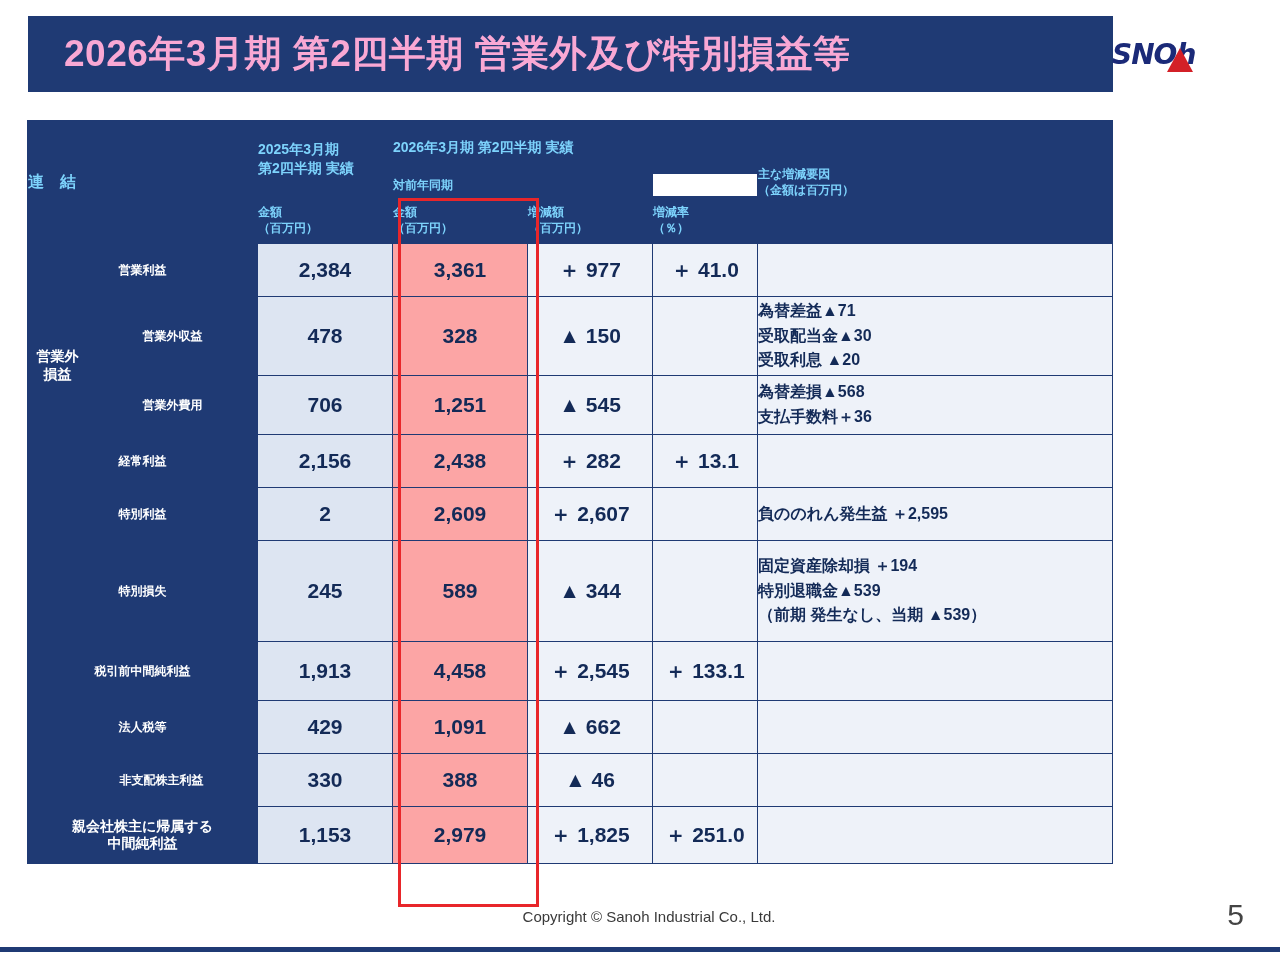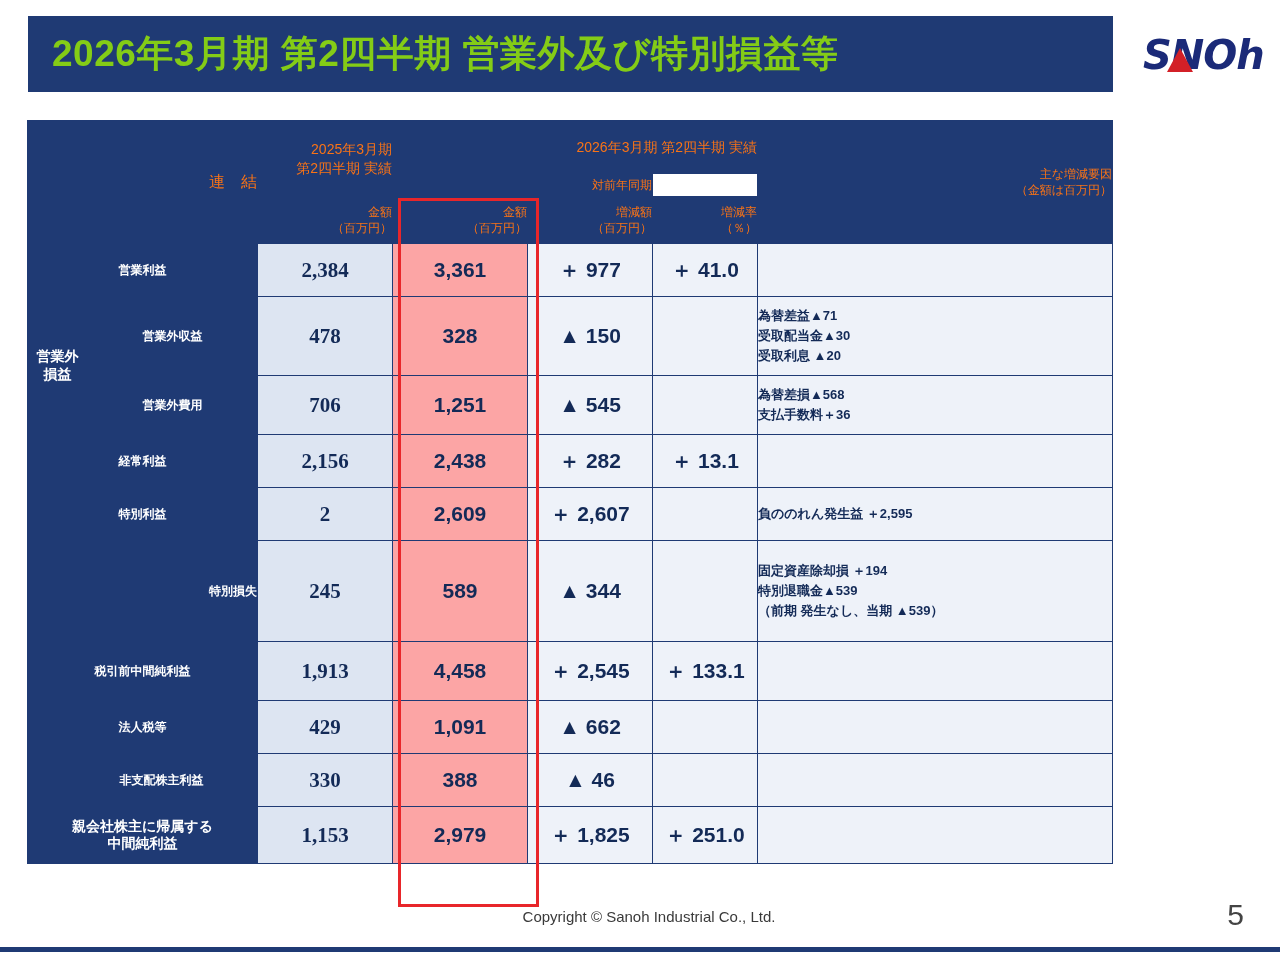--- a/index.html
+++ b/index.html
@@ -21,43 +21,42 @@
     position: absolute;
     left: 28px;
     top: 16px;
     width: 1085px;
     height: 76px;
     background: #1f3a74;
     display: flex;
     align-items: center;
   }
   .slide-title {
-    color: #84cc16;
+    color: #f9a8d4;
     font-size: 37px;
     font-weight: bold;
     letter-spacing: 0.5px;
-    padding-left: 24px;
+    padding-left: 36px;
     white-space: nowrap;
   }
   .logo {
     position: absolute;
     right: 18px;
     top: 26px;
     width: 150px;
     height: 58px;
   }
   .logo-text {
     font-family: "DejaVu Sans", sans-serif;
-    font-size: 40px;
+    font-size: 28px;
     font-weight: bold;
     font-style: italic;
     color: #1b2a78;
     letter-spacing: -1px;
     line-height: 58px;
-    margin-left: 31px;
   }
   .logo-mark {
     position: absolute;
     left: 55px;
     top: 22px;
     width: 0;
     height: 0;
     border-left: 13px solid transparent;
     border-right: 13px solid transparent;
     border-bottom: 24px solid #d32027;
@@ -75,23 +74,23 @@
     width: 1085px;
     table-layout: fixed;
   }
   table.fin td, table.fin th {
     border: 1px solid #1f3a74;
     padding: 0;
     vertical-align: middle;
   }
   .hd {
     background: #1f3a74;
-    color: #f97316;
-    text-align: right;
-    font-weight: normal;
+    color: #7dd3fc;
+    text-align: left;
+    font-weight: bold;
   }
   .hd-big { font-size: 16px; line-height: 1.35; }
   .hd-mid { font-size: 14px; line-height: 1.3; }
   .hd-small { font-size: 12px; line-height: 1.35; }
   .rowlabel {
     background: #1f3a74;
     color: #ffffff;
     text-align: center;
     font-weight: bold;
     font-size: 12px;
@@ -103,27 +102,27 @@
     text-align: right;
     font-size: 21px;
     font-weight: bold;
     padding: 10px 18px 10px 6px;
     color: #132a57;
   }
   .num.center {
     text-align: center;
     padding: 10px 6px;
   }
-  .cell-prev { background: #dde5f2; font-family: Liberation Serif, serif; }
+  .cell-prev { background: #dde5f2; }
   .cell-cur  { background: #fca5a5; }
   .cell-diff { background: #eef2f9; }
   .cell-rate { background: #eef2f9; }
   .cell-note {
     background: #eef2f9;
-    font-size: 13px;
+    font-size: 16px;
     font-weight: bold;
     color: #132a57;
     text-align: left;
     padding: 8px 10px;
     line-height: 1.55;
   }
   .note-line { display: block; white-space: nowrap; }
 
   
   .redbox {
@@ -275,21 +274,21 @@
         <td class="num center cell-prev">2</td>
         <td class="num center cell-cur">2,609</td>
         <td class="num center cell-diff">＋ 2,607</td>
         <td class="num center cell-rate"></td>
         <td class="cell-note">
           <span class="note-line">負ののれん発生益 ＋2,595</span>
         </td>
       </tr>
 
       <tr>
-        <td class="rowlabel" colspan="2" style="height:100px;text-align:right;">特別損失</td>
+        <td class="rowlabel" colspan="2" style="height:100px;">特別損失</td>
         <td class="num center cell-prev">245</td>
         <td class="num center cell-cur">589</td>
         <td class="num center cell-diff">▲ 344</td>
         <td class="num center cell-rate"></td>
         <td class="cell-note">
           <span class="note-line">固定資産除却損 ＋194</span>
           <span class="note-line">特別退職金▲539</span>
           <span class="note-line">（前期 発生なし、当期 ▲539）</span>
         </td>
       </tr>

